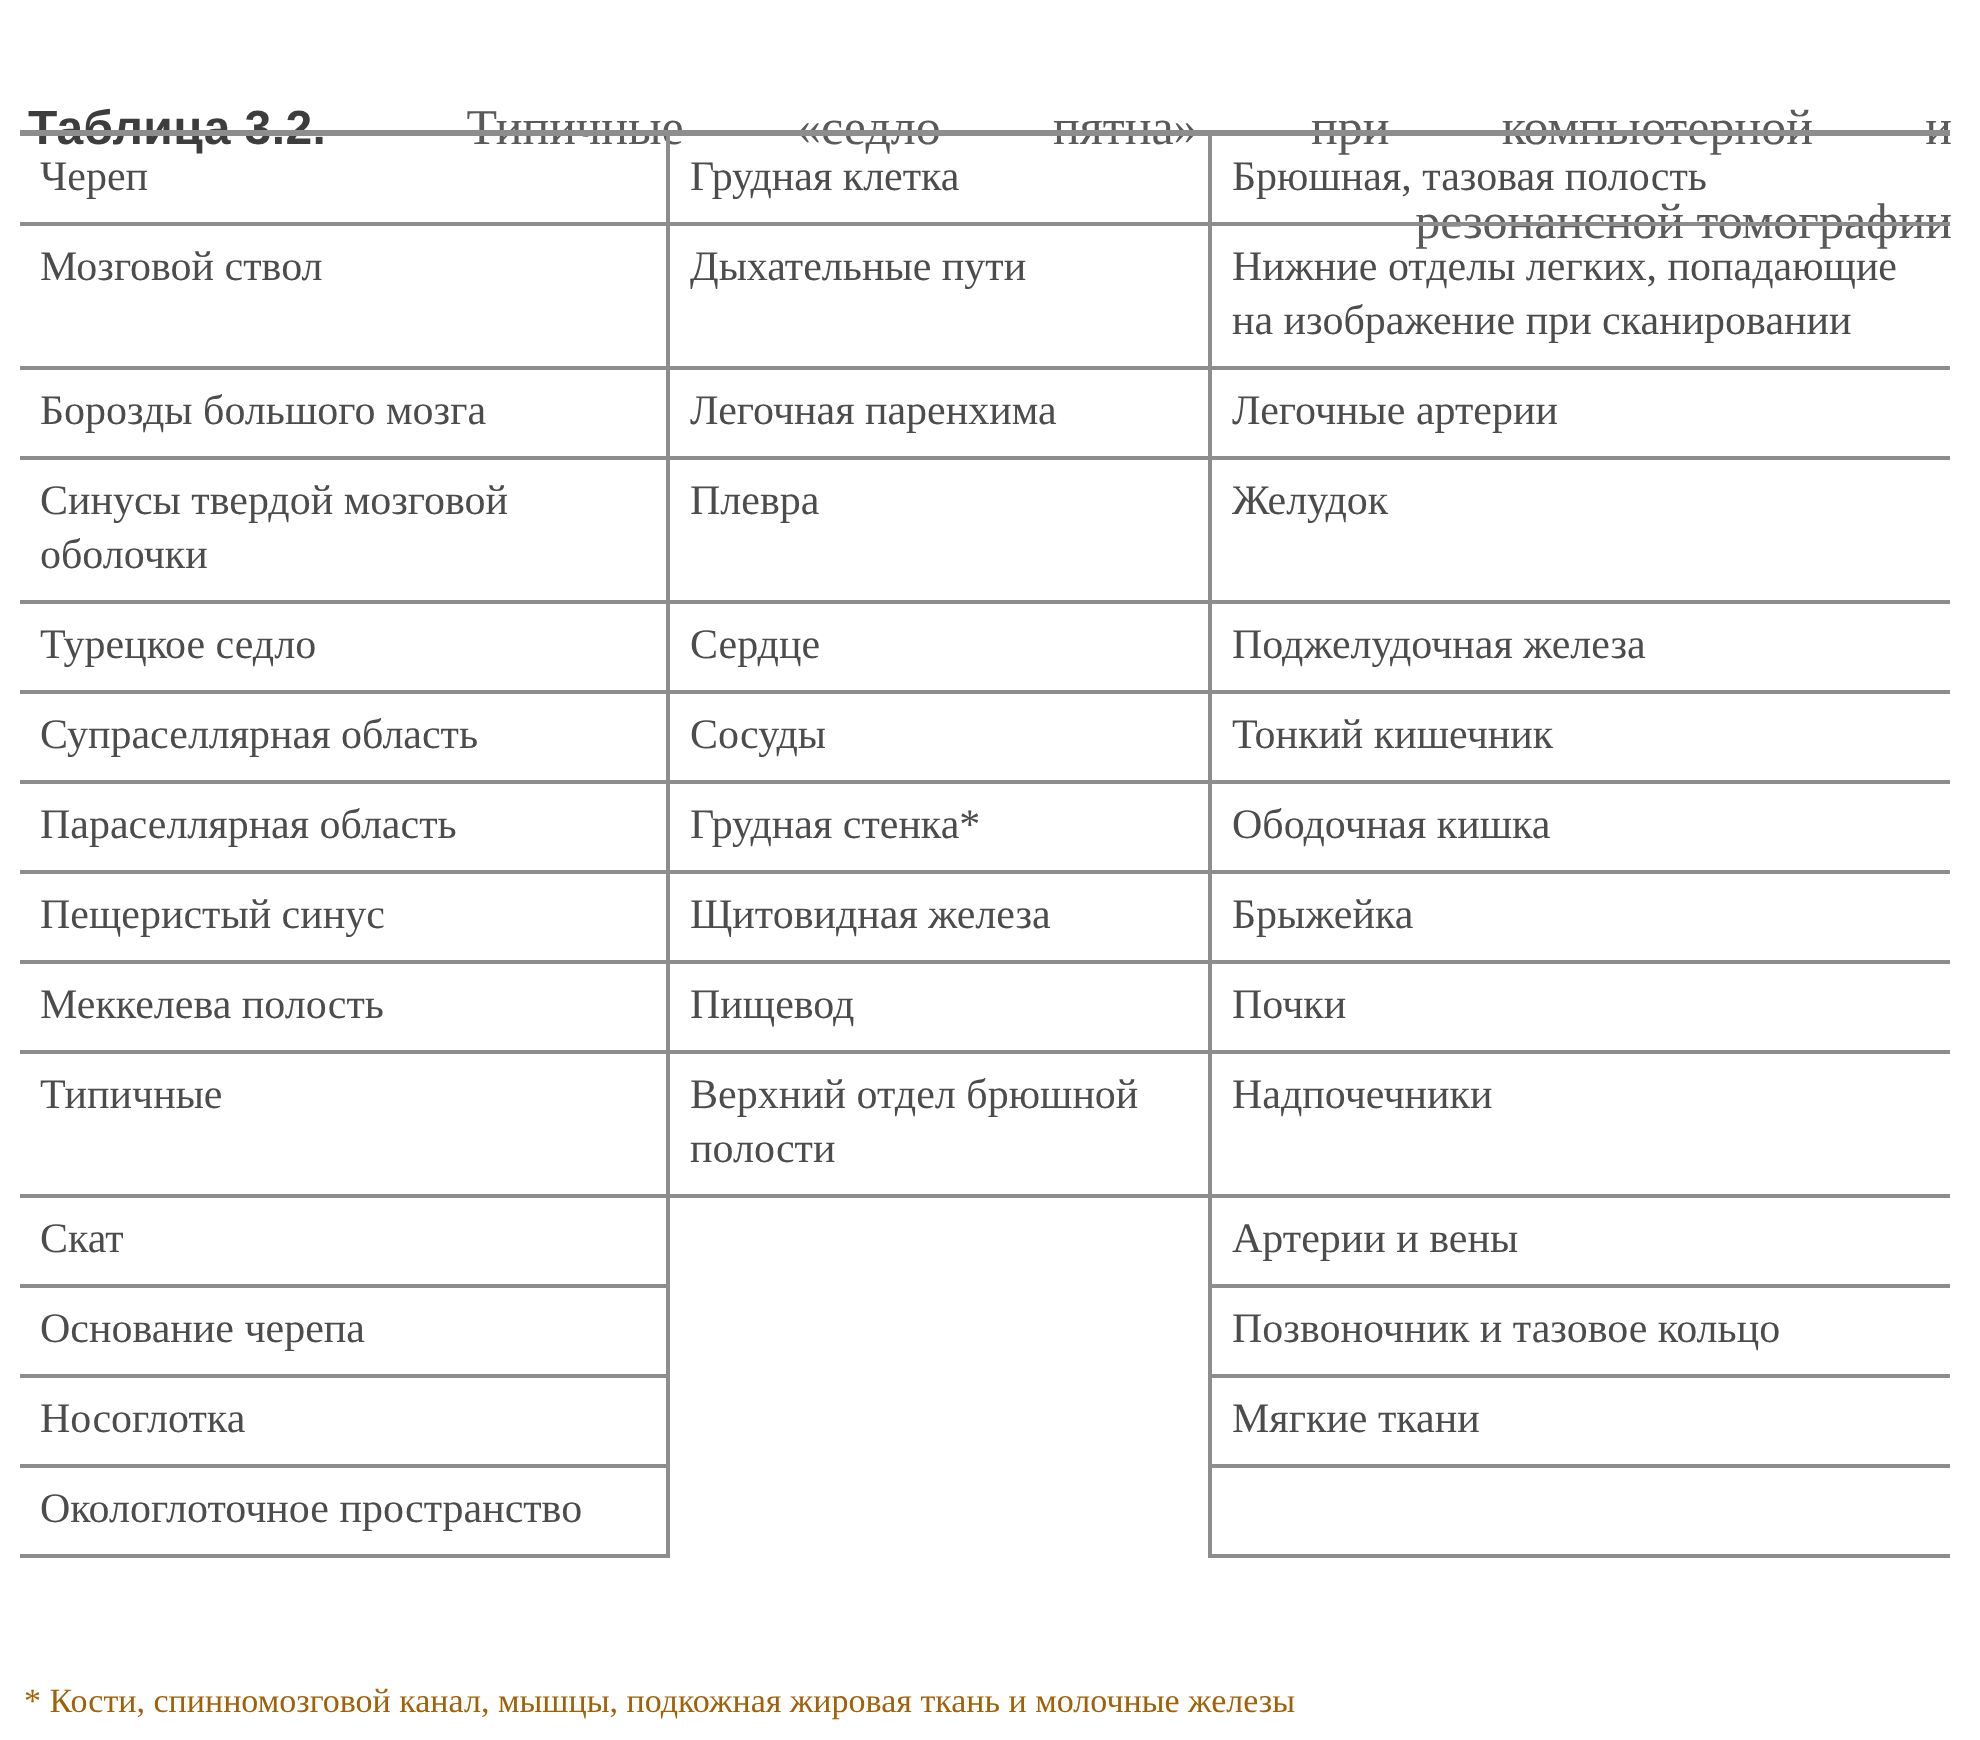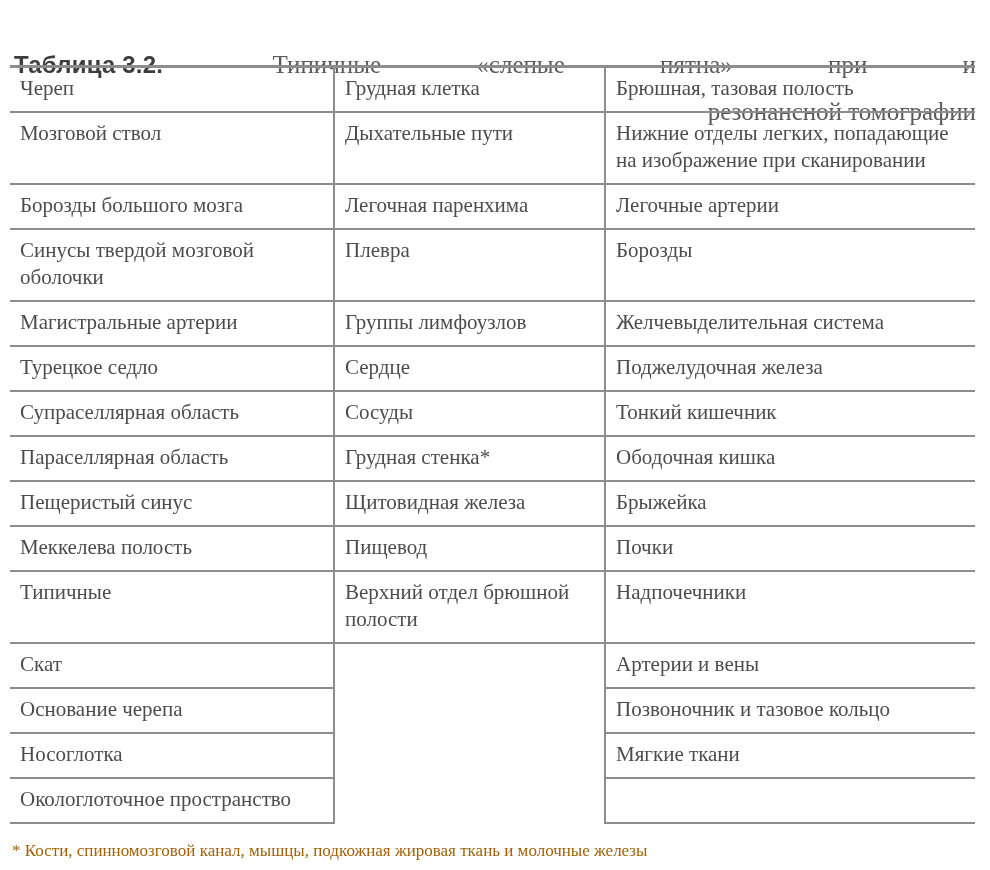--- a/index.html
+++ b/index.html
@@ -112,23 +112,24 @@
     color: #a16207;
   }
 </style>
 </head>
 <body>
 
 <div class="title-block">
   <div class="title-line title-line-1">
     <span class="title-label">Таблица 3.2.</span>
     <span class="tw">Типичные</span>
-    <span class="tw">«слепые</span>
+    <span class="tw">«седло</span>
     <span class="tw">пятна»</span>
     <span class="tw">при</span>
+    <span class="tw">компьютерной</span>
     <span class="tw">и</span>
   </div>
   <div class="title-line title-line-2">резонансной томографии</div>
 </div>
 
 <div class="table-wrap">
   <table class="tbl">
     <colgroup>
       <col class="c1">
         <col class="c2">
@@ -148,26 +149,21 @@
           <td class="col3">Нижние отделы легких, попадающие на изображение при сканировании</td>
         </tr>
         <tr class="full">
           <td class="col1">Борозды большого мозга</td>
           <td class="col2">Легочная паренхима</td>
           <td class="col3">Легочные артерии</td>
         </tr>
         <tr class="full">
           <td class="col1">Синусы твердой мозговой оболочки</td>
           <td class="col2">Плевра</td>
-          <td class="col3">Борозды</td>
-        </tr>
-        <tr class="full">
-          <td class="col1">Магистральные артерии</td>
-          <td class="col2">Группы лимфоузлов</td>
-          <td class="col3">Желчевыделительная система</td>
+          <td class="col3">Желудок</td>
         </tr>
         <tr class="full">
           <td class="col1">Турецкое седло</td>
           <td class="col2">Сердце</td>
           <td class="col3">Поджелудочная железа</td>
         </tr>
         <tr class="full">
           <td class="col1">Супраселлярная область</td>
           <td class="col2">Сосуды</td>
           <td class="col3">Тонкий кишечник</td>

